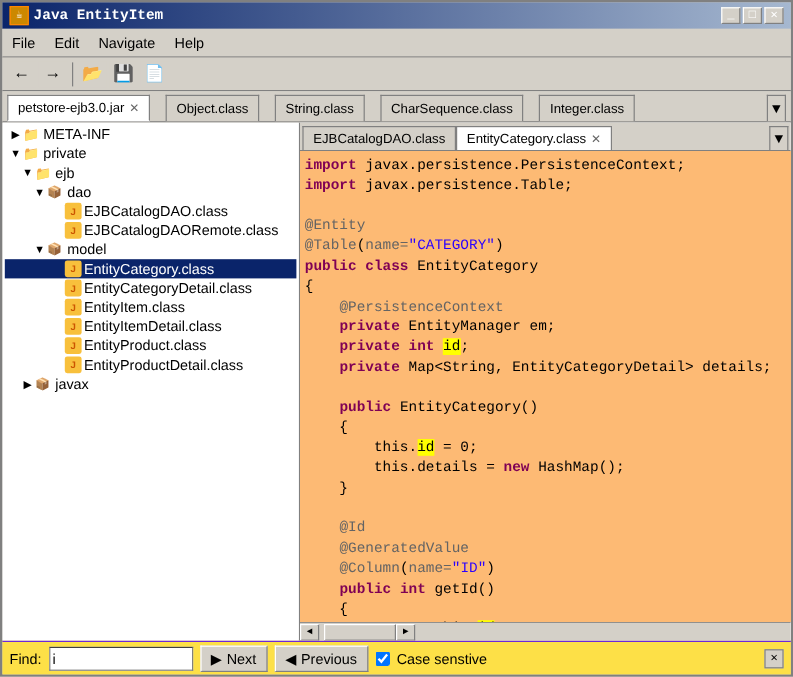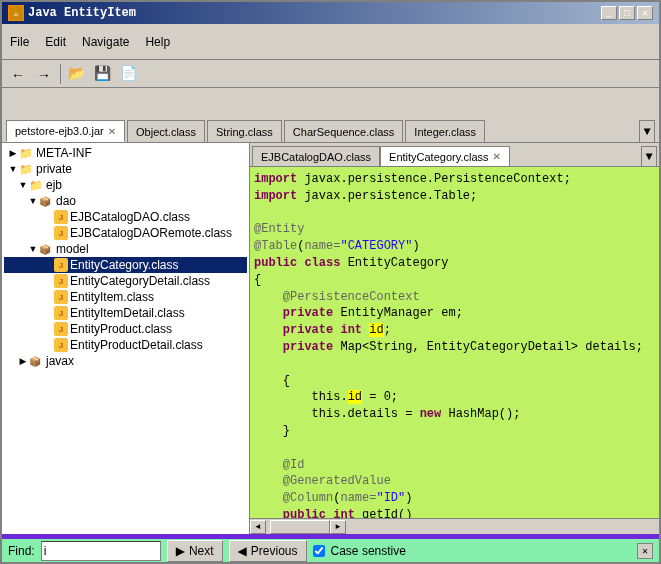--- a/index.html
+++ b/index.html
@@ -5,28 +5,28 @@
     * { box-sizing: border-box; margin: 0; padding: 0; }
     body { font-family: 'Courier New', monospace; font-size: 12px; background: #d4d0c8; }
 
     .window { width: 661px; height: 564px; background: #d4d0c8; border: 2px solid #808080; display: flex; flex-direction: column; }
     .title-bar { background: linear-gradient(to right, #0a246a, #a6b8d0); color: white; padding: 3px 6px; display: flex; align-items: center; justify-content: space-between; height: 22px; }
     .title-bar-left { display: flex; align-items: center; gap: 4px; font-size: 12px; font-weight: bold; }
     .title-bar-icon { width: 16px; height: 16px; background: #cc8800; border: 1px solid #ff8800; display: flex; align-items: center; justify-content: center; font-size: 9px; color: white; }
     .title-bar-buttons { display: flex; gap: 2px; }
     .title-btn { width: 16px; height: 14px; background: #d4d0c8; border: 1px solid #808080; border-top-color: #fff; border-left-color: #fff; font-size: 10px; display: flex; align-items: center; justify-content: center; cursor: pointer; }
 
-    .menu-bar { background: #d4d0c8; padding: 2px 4px; display: flex; gap: 8px; height: 36px; align-items: center; border-bottom: 1px solid #808080; }
+    .menu-bar { background: #d4d0c8; padding: 2px 4px; display: flex; gap: 8px; height: 24px; align-items: center; border-bottom: 1px solid #808080; }
     .menu-item { font-size: 12px; padding: 1px 4px; cursor: pointer; font-family: 'Segoe UI', Arial, sans-serif; }
 
     .toolbar { background: #d4d0c8; padding: 2px 4px; display: flex; align-items: center; gap: 2px; height: 28px; border-bottom: 1px solid #808080; }
     .tb-btn { width: 24px; height: 22px; background: #d4d0c8; border: 1px solid transparent; display: flex; align-items: center; justify-content: center; cursor: pointer; font-size: 14px; }
     .tb-sep { width: 1px; height: 20px; background: #808080; margin: 0 2px; }
 
-    .tab-bar-outer { background: #d4d0c8; padding: 2px 4px 0; display: flex; align-items: flex-end; gap: 2px; border-bottom: 1px solid #808080; height: 26px; margin-top: 29px; }
+    .tab-bar-outer { background: #d4d0c8; padding: 2px 4px 0; display: flex; align-items: flex-end; gap: 13px; border-bottom: 1px solid #808080; height: 26px; }
     .tab { height: 22px; padding: 2px 8px; background: #d4d0c8; border: 1px solid #808080; border-bottom: none; font-size: 11px; cursor: pointer; display: flex; align-items: center; gap: 4px; font-family: 'Segoe UI', Arial, sans-serif; }
     .tab.active { background: white; border-bottom: 1px solid white; z-index: 1; }
     .tab-close { font-size: 10px; color: #666; cursor: pointer; }
     .tab-dropdown { width: 16px; height: 22px; background: #d4d0c8; border: 1px solid #808080; border-bottom: none; display: flex; align-items: center; justify-content: center; margin-left: auto; cursor: pointer; }
 
     .main-content { display: flex; flex: 1; overflow: hidden; }
 
     .left-panel { width: 248px; background: white; border-right: 1px solid #808080; display: flex; flex-direction: column; overflow: hidden; }
 
     .tree { flex: 1; overflow: auto; padding: 2px; background: white; }
@@ -38,28 +38,28 @@
     .folder-icon { color: #f8c03c; }
     .pkg-icon { color: #4a90d9; font-size: 10px; }
     .java-icon { background: #f8c03c; color: #cc5500; font-size: 8px; font-weight: bold; width: 14px; height: 14px; display: inline-flex; align-items: center; justify-content: center; border-radius: 2px; margin-right: 2px; }
 
     .right-panel { flex: 1; display: flex; flex-direction: column; overflow: hidden; background: white; }
     .right-tab-bar { background: #d4d0c8; padding: 2px 2px 0; display: flex; border-bottom: 1px solid #808080; height: 24px; align-items: flex-end; }
     .right-tab { height: 20px; padding: 1px 8px; background: #d4d0c8; border: 1px solid #808080; border-bottom: none; font-size: 11px; cursor: pointer; display: flex; align-items: center; gap: 4px; font-family: 'Segoe UI', Arial, sans-serif; }
     .right-tab.active { background: white; }
     .right-tab-dropdown { width: 16px; height: 20px; background: #d4d0c8; border: 1px solid #808080; border-bottom: none; display: flex; align-items: center; justify-content: center; margin-left: auto; cursor: pointer; }
 
-    .code-area { flex: 1; overflow: auto; background: #bef264; padding: 4px; font-family: 'Courier New', monospace; font-size: 12px; line-height: 1.4; }
+    .code-area { flex: 1; overflow: auto; background: #fdba74; padding: 4px; font-family: 'Courier New', monospace; font-size: 12px; line-height: 1.4; }
     .code-line { white-space: pre; display: block; }
     .kw { color: #7f0055; font-weight: bold; }
     .an { color: #646464; }
     .str { color: #2a00ff; }
     .hl { background: #ffff00; margin-top: 36px; }
 
-    .find-bar { background: #86efac; border-top: 5px solid #6d28d9; padding: 3px 6px; display: flex; align-items: center; gap: 6px; height: 28px; }
+    .find-bar { background: #fde047; border-top: 1px solid #6d28d9; padding: 3px 6px; display: flex; align-items: center; gap: 6px; height: 28px; }
     .find-label { font-family: 'Segoe UI', Arial, sans-serif; font-size: 12px; }
     .find-input { width: 120px; height: 20px; border: 1px solid #808080; border-top-color: #404040; background: white; padding: 1px 2px; font-size: 12px; }
     .find-btn { height: 22px; padding: 1px 8px; background: #d4d0c8; border: 1px solid #808080; border-top-color: #fff; border-left-color: #fff; font-size: 12px; cursor: pointer; font-family: 'Segoe UI', Arial, sans-serif; display: flex; align-items: center; gap: 4px; }
     .find-checkbox { width: 12px; height: 12px; }
     .close-btn { margin-left: auto; width: 16px; height: 16px; background: #d4d0c8; border: 1px solid #808080; display: flex; align-items: center; justify-content: center; cursor: pointer; font-size: 10px; }
 
     .scrollbar-h { height: 16px; background: #d4d0c8; border-top: 1px solid #808080; display: flex; align-items: center; }
     .scroll-thumb-h { height: 14px; width: 60px; background: #d4d0c8; border: 1px solid #808080; border-top-color: #fff; border-left-color: #fff; margin-left: 4px; }
     .scroll-arrow { width: 16px; height: 14px; background: #d4d0c8; border: 1px solid #808080; border-top-color: #fff; border-left-color: #fff; display: flex; align-items: center; justify-content: center; font-size: 8px; cursor: pointer; }
   </style>
@@ -226,20 +226,21 @@
         <span class="code-line"> </span>
         <span class="code-line"><span class="an">@Entity</span></span>
         <span class="code-line"><span class="an">@Table</span>(<span class="an">name=</span><span class="str">"CATEGORY"</span>)</span>
         <span class="code-line"><span class="kw">public</span> <span class="kw">class</span> EntityCategory</span>
         <span class="code-line">{</span>
         <span class="code-line">    <span class="an">@PersistenceContext</span></span>
         <span class="code-line">    <span class="kw">private</span> EntityManager em;</span>
         <span class="code-line">    <span class="kw">private</span> <span class="kw">int</span> <span class="hl">id</span>;</span>
         <span class="code-line">    <span class="kw">private</span> Map&lt;String, EntityCategoryDetail&gt; details;</span>
         <span class="code-line"> </span>
+        <span class="code-line">    <span class="kw">public</span> EntityCategory()</span>
         <span class="code-line">    {</span>
         <span class="code-line">        this.<span class="hl">id</span> = 0;</span>
         <span class="code-line">        this.details = <span class="kw">new</span> HashMap();</span>
         <span class="code-line">    }</span>
         <span class="code-line"> </span>
         <span class="code-line">    <span class="an">@Id</span></span>
         <span class="code-line">    <span class="an">@GeneratedValue</span></span>
         <span class="code-line">    <span class="an">@Column</span>(<span class="an">name=</span><span class="str">"ID"</span>)</span>
         <span class="code-line">    <span class="kw">public</span> <span class="kw">int</span> getId()</span>
         <span class="code-line">    {</span>

